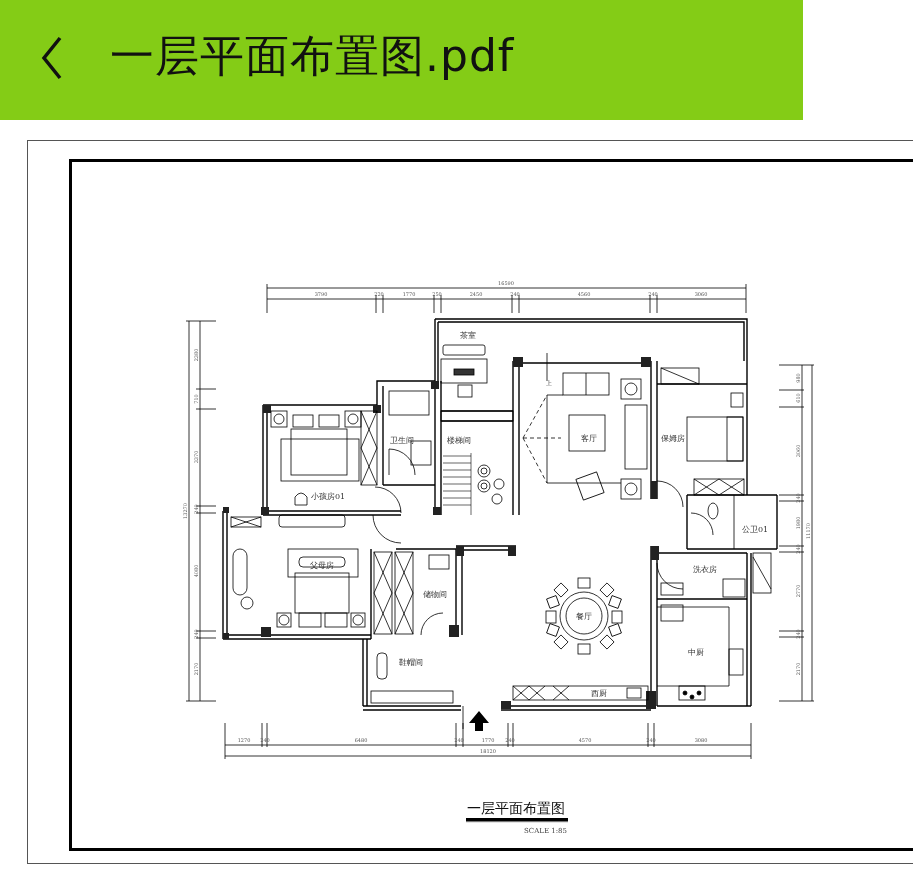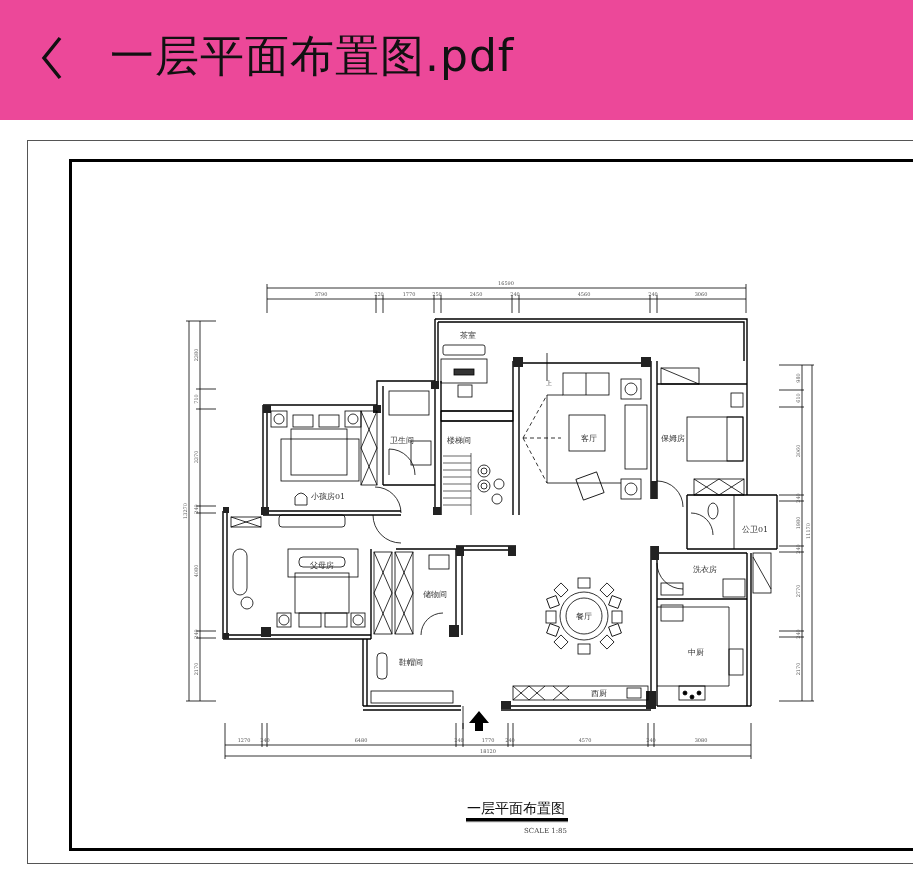--- a/index.html
+++ b/index.html
@@ -1,18 +1,18 @@
 <!DOCTYPE html>
 <html><head>
 <meta charset="utf-8">
 <style>
   html, body { margin:0; padding:0; }
   body { width:913px; height:876px; background:#ffffff; overflow:hidden; position:relative;
          font-family:"DejaVu Sans", sans-serif; }
-  .topbar { position:absolute; left:0; top:0; width:913px; height:120px; background:#ec4899; }
+  .topbar { position:absolute; left:0; top:0; width:803px; height:120px; background:#84cc16; }
   .back { position:absolute; left:32px; top:30px; width:50px; height:56px; cursor:pointer; }
   .title { position:absolute; left:110px; top:28px; font-size:44px; color:#111; line-height:56px; letter-spacing:1px; }
   .viewer { position:absolute; left:0; top:120px; width:913px; height:696px; background:#fff; }
   .page { position:absolute; left:27px; top:20px; width:900px; height:722px; border:1px solid #555; border-right:none; background:#fff; }
   .frame { position:absolute; left:41px; top:18px; width:860px; height:686px; border:3px solid #000; border-right:none; }
   svg text { font-family:"DejaVu Serif", serif; }
 </style>
 </head>
 <body>
 

